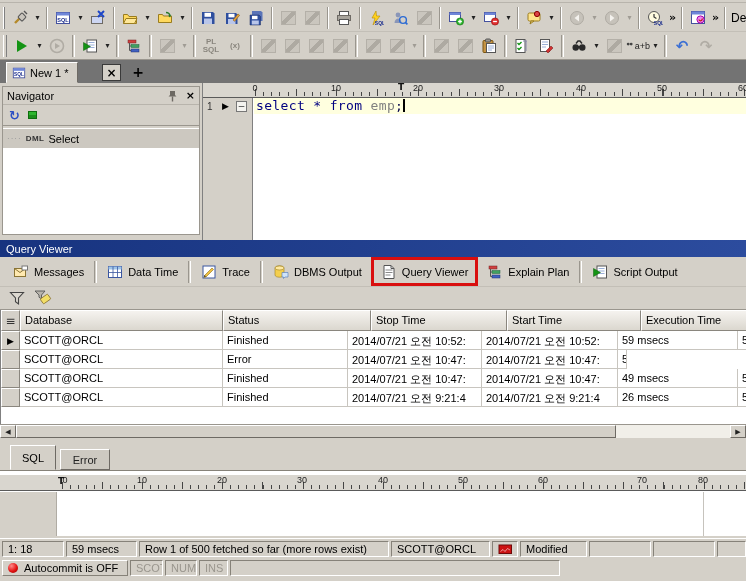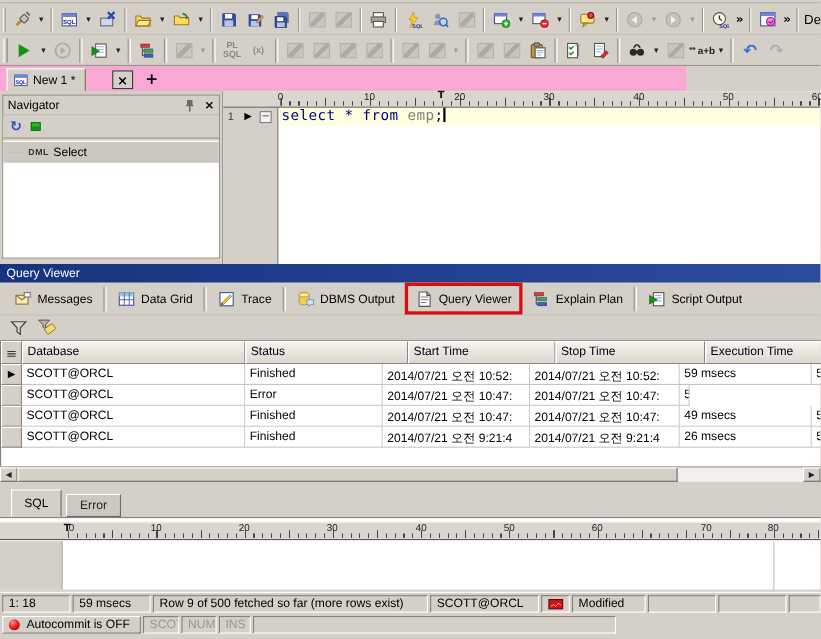--- a/index.html
+++ b/index.html
@@ -20,25 +20,25 @@
   .tbtn { width:24px; height:24px; display:flex; align-items:center; justify-content:center; flex:none; }
   .drop { width:11px; height:24px; display:flex; align-items:center; justify-content:center; font-size:8px; color:#222; flex:none; }
   .drop.dis { color:#a09c94; }
   .gph { width:15px; height:14px; background:linear-gradient(135deg,#cac6be 0 38%,#aeaaa2 38% 62%,#cac6be 62%); border:1px solid #b4b0a8; }
   .i16 { width:16px; height:16px; display:block; }
   .tri-green { width:0; height:0; border-left:10px solid #149414; border-top:6px solid transparent; border-bottom:6px solid transparent; }
   .toolbar-label { font-size:12px; color:#000; padding:0 2px; white-space:nowrap; }
   .undo-g { font-size:15px; font-weight:bold; color:#3b6fd4; }
   .redo-g { font-size:15px; font-weight:bold; color:#b0aca4; }
   .tinytxt { font-size:8px; font-weight:bold; color:#8a867e; line-height:8px; text-align:center; }
-  .ab { font-size:9px; font-weight:bold; color:#222; }
+  .ab { font-size:9px; font-weight:normal; color:#222; }
   .ovf { font-size:11px; font-weight:bold; color:#000; }
 
   
-  .tabbar { top:60px; left:0; width:624px; height:23px; background:#f9a8d4; }
+  .tabbar { top:60px; left:0; width:746px; height:23px; background:#737373; }
   .etab { position:absolute; left:6px; top:2px; height:21px; padding:0 8px 0 5px; display:flex; gap:4px; align-items:center; background:#d4d0c8; border:1px solid; border-color:#fff #6e6a64 #d4d0c8 #fff; }
   .etab-close { position:absolute; left:102px; top:4px; width:19px; height:17px; display:flex; align-items:center; justify-content:center; font-weight:bold; font-size:12px; background:#d4d0c8; border:1px solid #3a3a3a; }
   .etab-plus { position:absolute; left:130px; top:3px; width:16px; height:17px; display:flex; align-items:center; justify-content:center; font-weight:bold; font-size:14px; }
 
   
   .main { top:83px; left:0; width:746px; height:157px; background:#d4d0c8; }
   .nav { position:absolute; left:2px; top:3px; width:198px; height:149px; background:#d4d0c8; border:1px solid #9a968e; }
   .nav-title { height:18px; display:flex; align-items:center; padding:0 4px; border-bottom:1px solid #b8b4ac; }
   .nav-title span.t { flex:1; }
   .nav-tools { height:21px; display:flex; align-items:center; gap:8px; padding:0 6px; border-bottom:1px solid #9a968e; background:#d4d0c8; }
@@ -494,21 +494,21 @@
       </svg>
     <span>Messages</span>
   </div>
   <div class="vsep"></div>
   <div class="qtab">
     <svg class="i16" viewBox="0 0 16 16">
         <rect x="1.5" y="2.5" width="13" height="11" fill="#fff" stroke="#3a56a0"></rect>
         <rect x="1.5" y="2.5" width="13" height="3" fill="#9ec4e8"></rect>
         <path d="M1.5 8.5h13M6 2.5v11M10.5 2.5v11" stroke="#3a56a0" stroke-width=".8"></path>
       </svg>
-    <span>Data Grid</span>
+    <span>Data Time</span>
   </div>
   <div class="vsep"></div>
   <div class="qtab">
     <svg class="i16" viewBox="0 0 16 16">
         <rect x="2" y="2" width="12" height="12" fill="#fff" stroke="#3a56a0"></rect>
         <path d="M3.5 11.5L11 4l1.5 1.5-7.5 7.5-2 .5z" fill="#f0c040" stroke="#8a6d1a" stroke-width=".6"></path>
         <path d="M3 13l2-.5-1.5-1.5z" fill="#333"></path>
       </svg>
     <span>Trace</span>
   </div>
@@ -561,22 +561,22 @@
     </svg>
 </div>
 
 <div class="abs grid">
   <div class="ghrow">
     <div class="gh gsel" style="width:19px">
         <span class="hamb glyph">≡</span>
       </div>
     <div class="gh" style="width:203px">Database</div>
     <div class="gh" style="width:148px">Status</div>
+    <div class="gh" style="width:136px">Stop Time</div>
     <div class="gh" style="width:134px">Start Time</div>
-    <div class="gh" style="width:136px">Stop Time</div>
     <div class="gh" style="width:134px">Execution Time</div>
     <div class="gh" style="width:9px"></div>
   </div>
 
   <div class="grow">
     <div class="gc gsel" style="width:19px">
         <span class="rowmark glyph">▶</span>
       </div>
     <div class="gc" style="width:203px">SCOTT@ORCL</div>
     <div class="gc" style="width:125px">Finished</div>
@@ -644,21 +644,21 @@
     <span class="rlabel" style="left:703px">80</span>
     <span class="tabmark glyph" style="left:58px;top:1px">T</span>
   </div>
   <div class="bgutter"></div>
   <div class="marginline"></div>
 </div>
 
 <div class="abs sb sb1">
   <div class="scell" style="left:2px;   width:62px;">1: 18</div>
   <div class="scell" style="left:66px;  width:71px;">59 msecs</div>
-  <div class="scell" style="left:139px; width:250px;">Row 9 of 500 fetched so far (more rows exist)</div>
+  <div class="scell" style="left:139px; width:250px;">Row 1 of 500 fetched so far (more rows exist)</div>
   <div class="scell" style="left:391px; width:99px;">SCOTT@ORCL</div>
   <div class="scell flagcell" style="left:492px; width:26px;">
     <svg width="15" height="11" viewBox="0 0 15 11">
         <rect x="1" y="1" width="12.5" height="8.5" fill="#cc1212" stroke="#6e0808"></rect>
         <path d="M2.5 7.5l2.5-2 2 2 2.5-3 2.5 1.5" stroke="#ffffff" stroke-width=".8" fill="none" opacity=".7"></path>
       </svg>
   </div>
   <div class="scell" style="left:520px; width:67px;">Modified</div>
   <div class="scell" style="left:589px; width:62px;"></div>
   <div class="scell" style="left:653px; width:62px;"></div>

